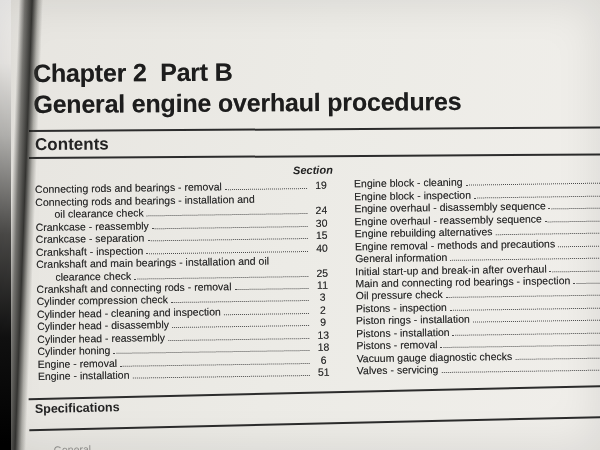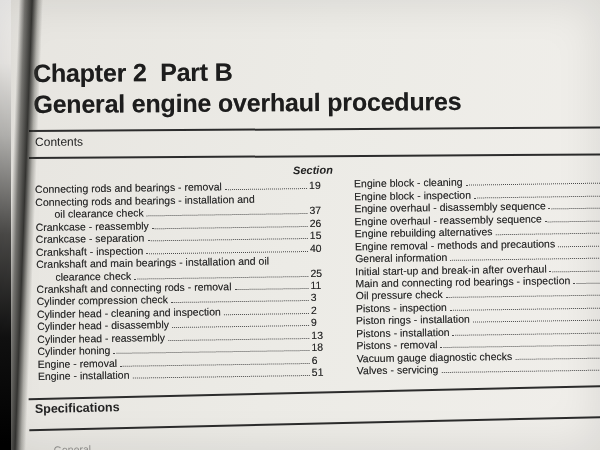--- a/index.html
+++ b/index.html
@@ -33,39 +33,39 @@
     position:absolute;left:25px;top:72px;margin:0;
     font-size:25px;line-height:31px;font-weight:bold;color:#1d1d1d;
     letter-spacing:-0.2px;white-space:pre;transform:rotate(-0.4deg);transform-origin:0 0;
     text-shadow:0 0 0.5px rgba(30,30,30,0.55);
   }
   
   .tilt-a{transform:rotate(-0.35deg);transform-origin:0 50%;}
   .rule{position:absolute;left:21px;right:-40px;height:2px;background:#2c2c2c;}
   .r-c1{top:144px;} .r-c2{top:171px;}
   .contents-label{
-    position:absolute;left:27px;top:149px;font-size:12px;font-weight:normal;color:#232323;
+    position:absolute;left:27px;top:149px;font-size:17px;font-weight:bold;color:#232323;
     transform:rotate(-0.35deg);transform-origin:0 0;
   }
   
   .toc{position:absolute;left:0;top:0;width:645px;height:495px;
     transform:rotate(-0.85deg);transform-origin:30px 200px;color:#272727;}
   .section-hdr{
     position:absolute;left:27px;top:182px;width:298px;text-align:right;
     font-size:11px;font-weight:bold;font-style:italic;color:#232323;
   }
   .col{position:absolute;display:flex;flex-direction:column;}
   .col-left{left:27px;top:197px;width:298px;}
   .col-right{left:346px;top:196px;width:300px;}
   .row{display:flex;align-items:flex-end;height:12.45px;font-size:10.5px;color:#282828;
        text-shadow:0 0 0.4px rgba(40,40,40,0.5);}
   .row .t{white-space:nowrap;line-height:11px;}
   .row .t.indent{padding-left:19px;}
   .row .lead{flex:1 1 auto;border-bottom:1.5px dotted #4a4a4a;margin:0 2px 2px 3px;min-width:6px;}
-  .row .num{width:24px;text-align:left;line-height:11px;flex:0 0 auto;}
+  .row .num{width:24px;text-align:center;line-height:11px;flex:0 0 auto;}
   
   .spec{position:absolute;left:0;top:0;width:645px;height:495px;
     transform:rotate(-1.3deg);transform-origin:30px 430px;}
   .r-s1{top:412px;} .r-s2{top:443px;}
   .spec-label{position:absolute;left:27px;top:416px;font-size:12.5px;font-weight:bold;color:#232323;}
   .partial{position:absolute;left:45px;top:458px;font-size:10.5px;color:#4a4a4a;opacity:0.55;}
 </style>
 </head>
 <body>
 
@@ -85,26 +85,26 @@
             <span class="t">Connecting rods and bearings - removal</span>
             <span class="lead"></span>
             <span class="num">19</span>
           </div>
           <div class="row">
             <span class="t">Connecting rods and bearings - installation and</span>
           </div>
           <div class="row">
             <span class="t indent">oil clearance check</span>
             <span class="lead"></span>
-            <span class="num">37</span>
+            <span class="num">24</span>
           </div>
           <div class="row">
             <span class="t">Crankcase - reassembly</span>
             <span class="lead"></span>
-            <span class="num">26</span>
+            <span class="num">30</span>
           </div>
           <div class="row">
             <span class="t">Crankcase - separation</span>
             <span class="lead"></span>
             <span class="num">15</span>
           </div>
           <div class="row">
             <span class="t">Crankshaft - inspection</span>
             <span class="lead"></span>
             <span class="num">40</span>

